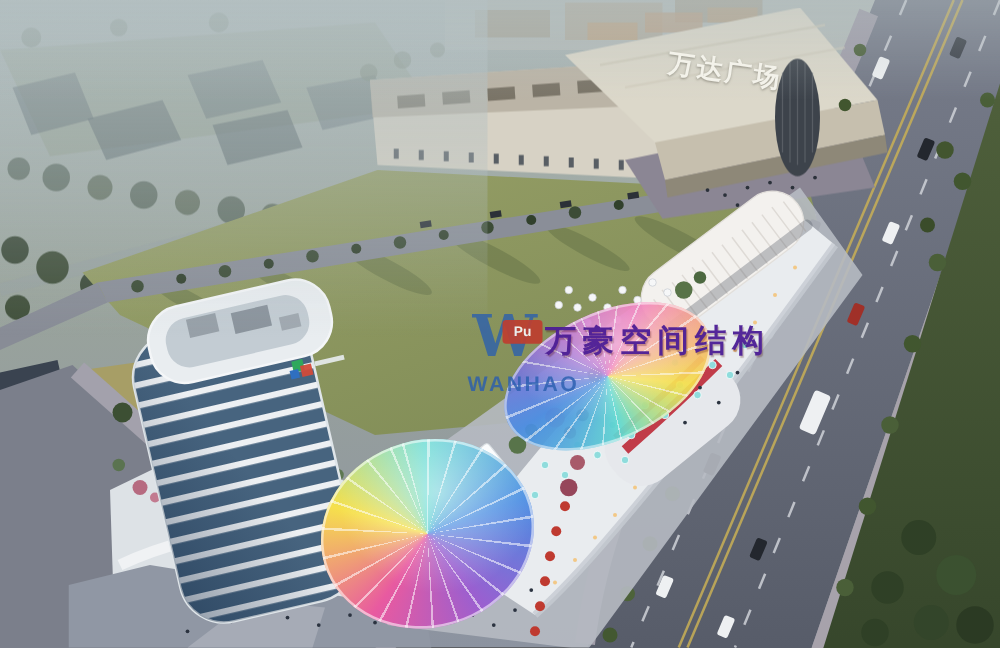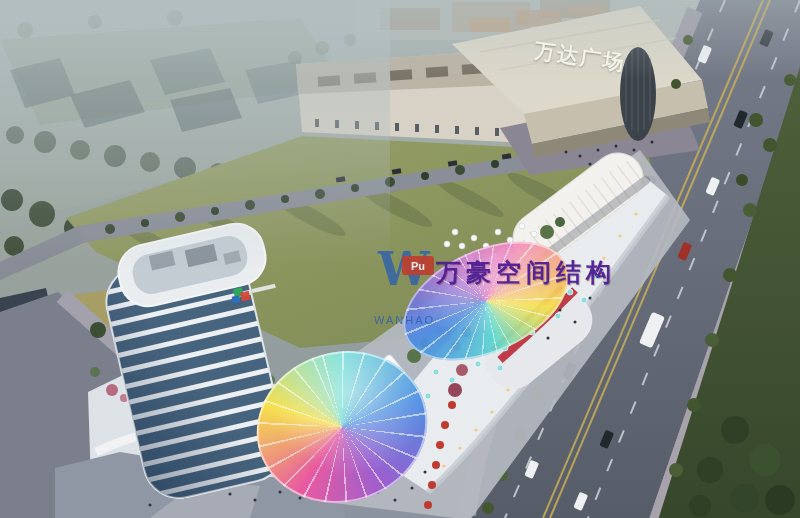--- a/index.html
+++ b/index.html
@@ -11,21 +11,21 @@
     font-weight:700;font-size:21px;letter-spacing:2px;color:#f3f2ea;
     transform:rotate(8deg);text-shadow:0 1px 2px rgba(110,108,96,.6);
     font-family:"Liberation Sans",sans-serif;}
   
   .watermark{position:absolute;left:370px;top:250px;width:300px;height:72px;opacity:.95;}
   .wm-w{position:absolute;left:8px;top:-4px;font-family:"DejaVu Serif",serif;
     font-weight:800;font-size:46px;line-height:1;color:#2a5fb0;opacity:.82;}
   .wm-badge{position:absolute;left:32px;top:6px;width:32px;height:19px;background:#c23a2e;
     border-radius:3px;opacity:.92;display:flex;align-items:center;justify-content:center;
     font-weight:700;font-size:11px;color:#fff;}
-  .wm-caption{position:absolute;left:4px;top:64px;font-weight:400;font-size:11px;
+  .wm-caption{position:absolute;left:4px;top:48px;font-weight:700;font-size:17px;
     letter-spacing:2px;color:#2a5fb0;opacity:.85;}
   .wm-brand{position:absolute;left:66px;top:6px;font-family:"DejaVu Serif",serif;
     font-weight:700;font-size:25px;letter-spacing:5px;color:#4c1d95;
     text-shadow:1px 1px 1px rgba(70,0,0,.3);}
   .wm-url{position:absolute;left:56px;top:37px;font-family:"DejaVu Serif",serif;
     font-weight:700;font-size:24px;letter-spacing:1px;color:#cf1f1a;
     text-shadow:1px 1px 1px rgba(70,0,0,.3);}
   
   .dome{position:absolute;border-radius:50%;}
   .dome .ribs{position:absolute;inset:0;border-radius:50%;

